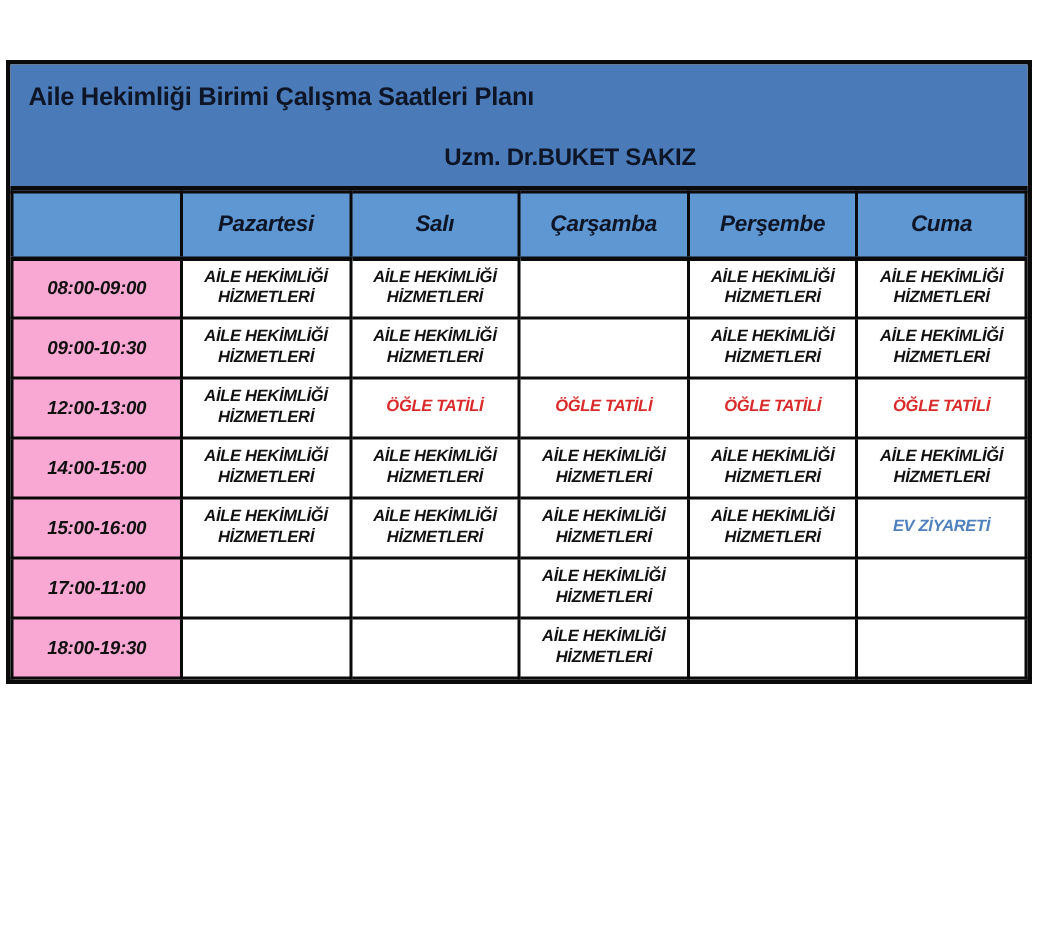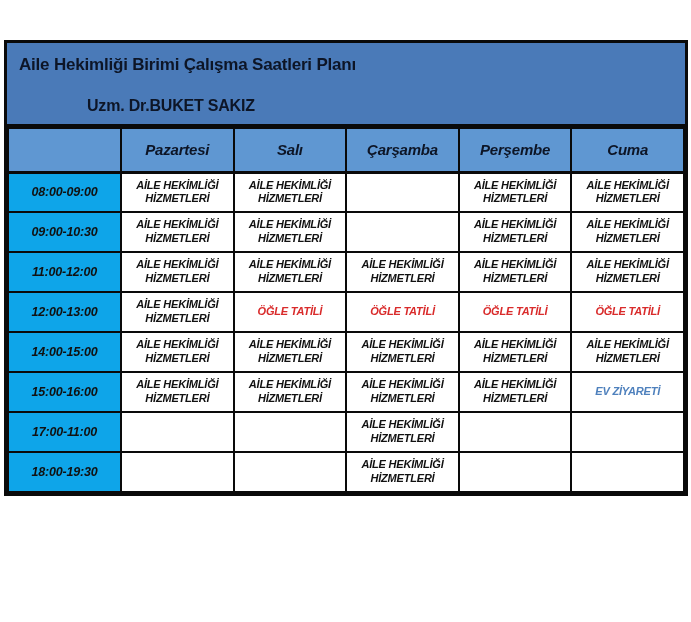--- a/index.html
+++ b/index.html
@@ -31,20 +31,21 @@
     letter-spacing:-0.2px;
     padding-top:4px;
   }
   .title-line2 {
     font-size:16px;
     font-weight:bold;
     color:#0d1526;
     letter-spacing:-0.2px;
     padding-left:68px;
     padding-top:22px;
+    text-align:center;
   }
   table.schedule {
     width:100%;
     border-collapse:collapse;
     table-layout:fixed;
     font-style:italic;
   }
   table.schedule th, table.schedule td {
     border:2px solid #0a0a0a;
     text-align:center;
@@ -58,21 +59,21 @@
     font-weight:bold;
     color:#0d1526;
     border-bottom:3px solid #0a0a0a;
     letter-spacing:-0.2px;
   }
   tbody th.time {
     height:40px;
     font-size:12.5px;
     font-weight:bold;
     color:#111111;
-    background:#0ea5e9;
+    background:#f9a8d4;
     letter-spacing:-0.2px;
   }
   tbody td.cell {
     height:40px;
     font-size:11px;
     font-weight:bold;
     line-height:1.25;
     padding:1px 3px;
     background:#ffffff;
     letter-spacing:-0.2px;
@@ -124,28 +125,20 @@
           </tr>
           <tr>
             <th class="time">09:00-10:30</th>
             <td class="cell work">AİLE HEKİMLİĞİ HİZMETLERİ</td>
             <td class="cell work">AİLE HEKİMLİĞİ HİZMETLERİ</td>
             <td class="cell empty"></td>
             <td class="cell work">AİLE HEKİMLİĞİ HİZMETLERİ</td>
             <td class="cell work">AİLE HEKİMLİĞİ HİZMETLERİ</td>
           </tr>
           <tr>
-            <th class="time">11:00-12:00</th>
-            <td class="cell work">AİLE HEKİMLİĞİ HİZMETLERİ</td>
-            <td class="cell work">AİLE HEKİMLİĞİ HİZMETLERİ</td>
-            <td class="cell work">AİLE HEKİMLİĞİ HİZMETLERİ</td>
-            <td class="cell work">AİLE HEKİMLİĞİ HİZMETLERİ</td>
-            <td class="cell work">AİLE HEKİMLİĞİ HİZMETLERİ</td>
-          </tr>
-          <tr>
             <th class="time">12:00-13:00</th>
             <td class="cell work">AİLE HEKİMLİĞİ HİZMETLERİ</td>
             <td class="cell lunch">ÖĞLE TATİLİ</td>
             <td class="cell lunch">ÖĞLE TATİLİ</td>
             <td class="cell lunch">ÖĞLE TATİLİ</td>
             <td class="cell lunch">ÖĞLE TATİLİ</td>
           </tr>
           <tr>
             <th class="time">14:00-15:00</th>
             <td class="cell work">AİLE HEKİMLİĞİ HİZMETLERİ</td>

